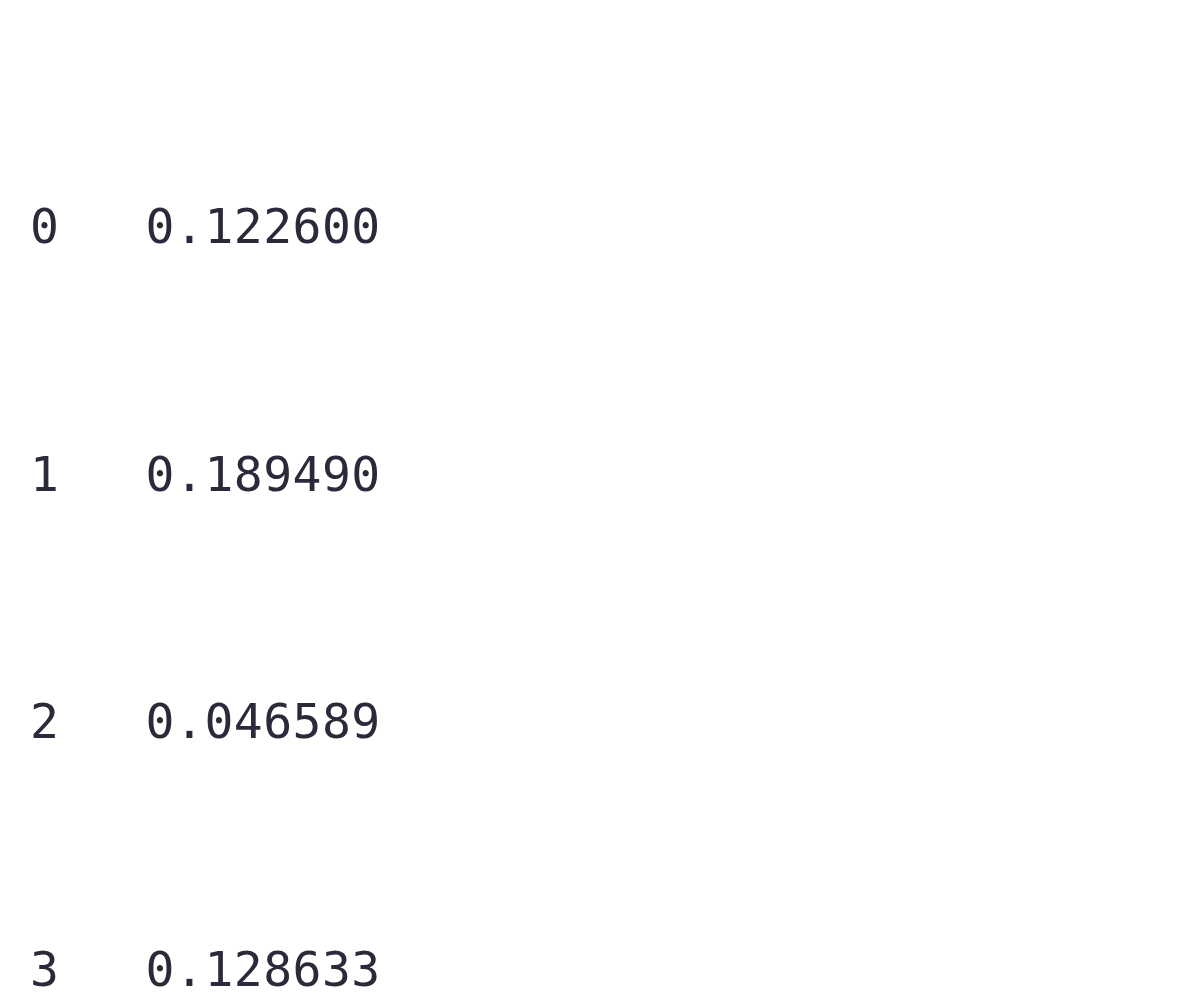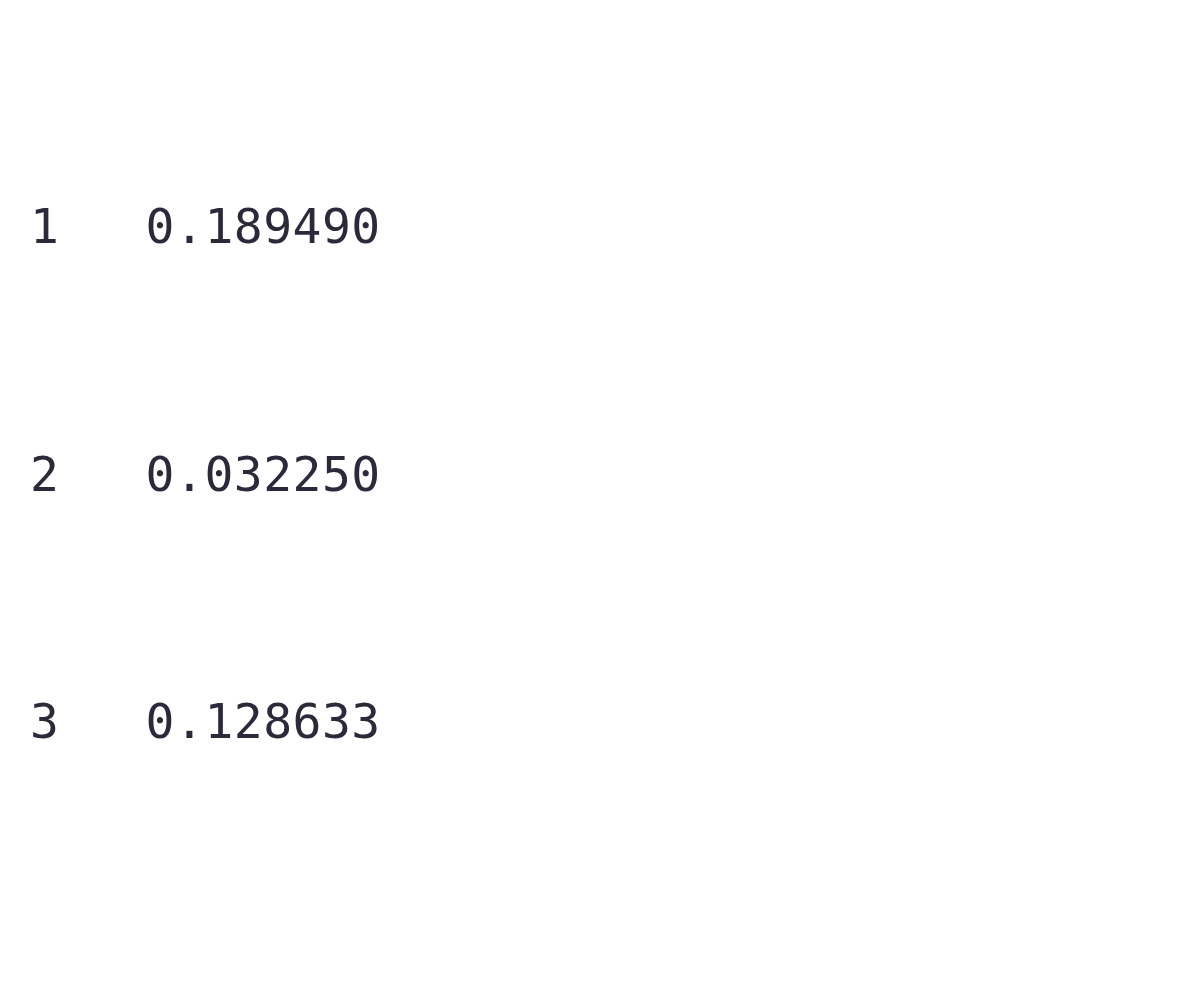--- a/index.html
+++ b/index.html
@@ -31,22 +31,23 @@
     .val {
       display: inline-block;
       width: 8ch;
       text-align: right;
     }
   </style>
 </head>
 <body>
 
 <div class="output">
+  <span class="row"><span class="idx">0</span><span class="gap">   </span><span class="val">0.122600</span></span>
   <span class="row"><span class="idx">1</span><span class="gap">   </span><span class="val">0.189490</span></span>
-  <span class="row"><span class="idx">2</span><span class="gap">   </span><span class="val">0.032250</span></span>
+  <span class="row"><span class="idx">2</span><span class="gap">   </span><span class="val">0.046589</span></span>
   <span class="row"><span class="idx">3</span><span class="gap">   </span><span class="val">0.128633</span></span>
   
   
   
   
   
   
   
 </div>
 

